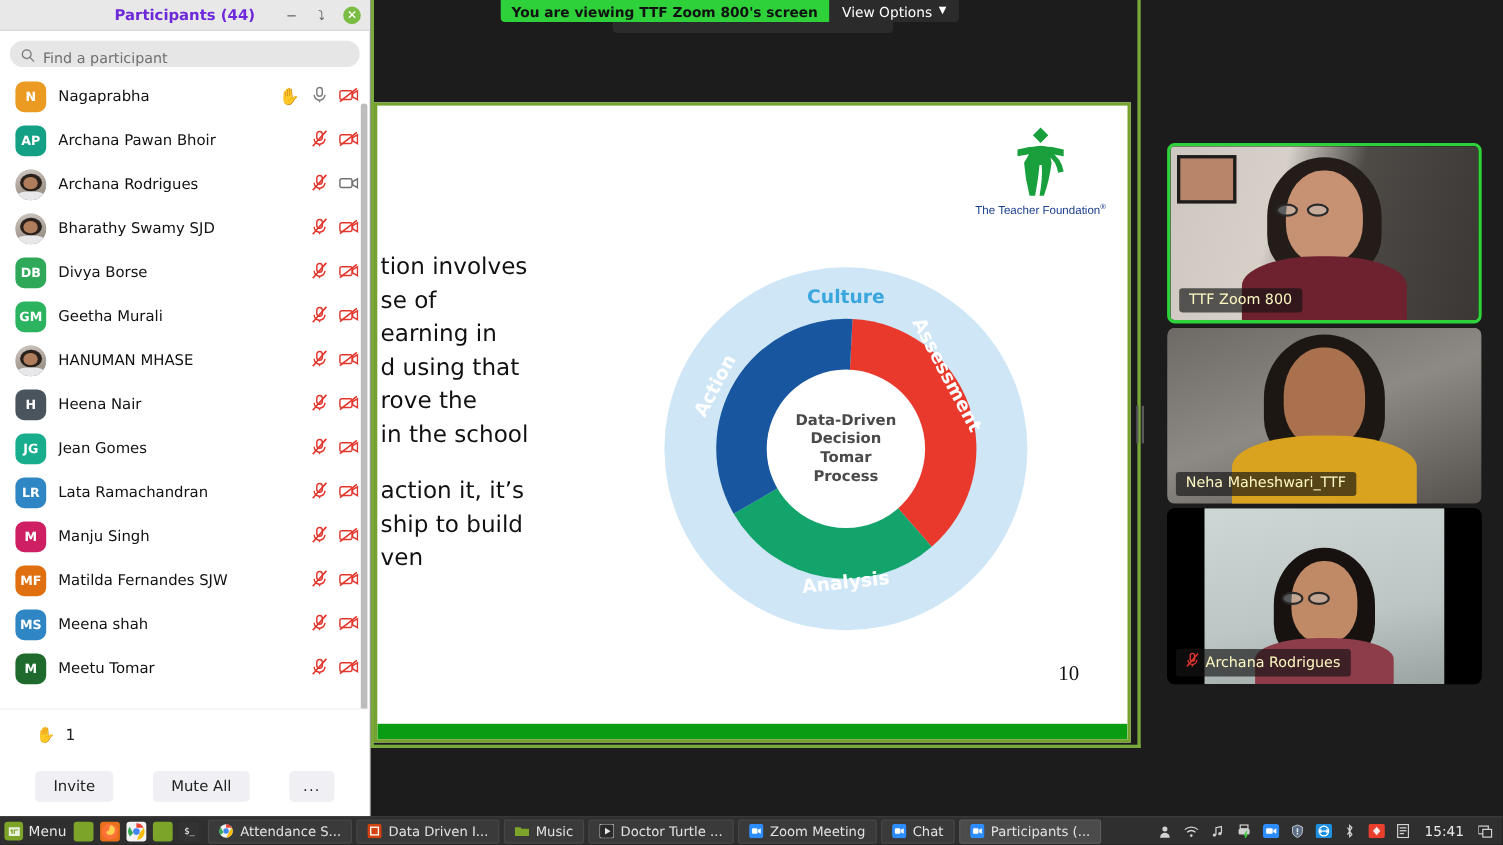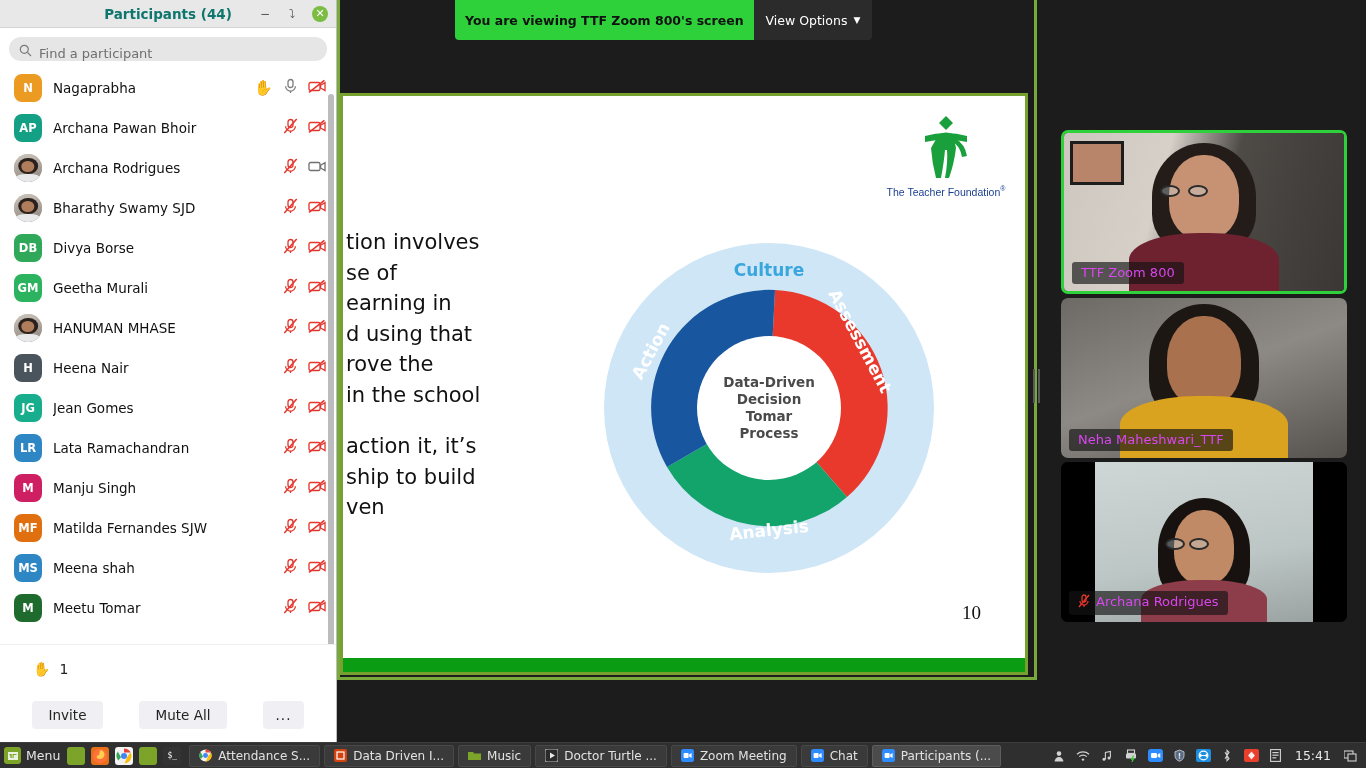--- a/index.html
+++ b/index.html
@@ -13,21 +13,21 @@
   #stage { position:absolute; left:0; top:0; width:1366px; height:742px; background:#1c1c1c; }
 
   
   .share-frame {
     position:absolute; left:337px; top:0px; width:700px; height:680px;
     border:3px solid #79a83b; border-top:none; background:#1c1c1c;
   }
 
   
   .share-banner {
-    position:absolute; left:455px; top:0; height:40px; display:flex; align-items:stretch;
+    position:absolute; left:455px; top:0; height:20px; display:flex; align-items:stretch;
     z-index:40; border-radius:0 0 4px 4px; overflow:hidden;
   }
   .share-banner .msg {
     background:#2ed13a; color:#111; font-size:12.5px; font-weight:600;
     display:flex; align-items:center; padding:0 10px; white-space:nowrap;
   }
   .share-banner .opts {
     background:#2b2b2b; color:#fff; font-size:12.5px;
     display:flex; align-items:center; gap:6px; padding:0 12px; white-space:nowrap;
   }
@@ -100,22 +100,22 @@
   .drag-handle i { display:block; width:2px; height:34px; background:#595959; }
 
   
   .vtile {
     position:absolute; left:1061px; width:286px; background:#000;
     border-radius:7px; overflow:hidden;
   }
   .vtile.active { border:3px solid #2ed13a; }
   .vtile .namebar {
     position:absolute; left:8px; bottom:7px; max-width:92%;
-    background:rgba(20,20,20,.66); color:#d946ef; font-size:13px;
-    padding:3px 9px 4px 9px; border-radius:3px; display:flex; gap:6px;
+    background:rgba(20,20,20,.66); color:#fef9c3; font-size:13px;
+    padding:3px 9px 4px 9px; border-radius:3px; display:flex; align-items:center; gap:6px;
     white-space:nowrap; overflow:hidden;
   }
   #tile0 { top:130px; height:164px; }
   #tile1 { top:298px; height:160px; }
   #tile2 { top:462px; height:160px; }
 
   
   .cam { position:absolute; inset:0; }
   .cam .wall { position:absolute; inset:0; }
   .cam .head {
@@ -142,21 +142,21 @@
     position:absolute; left:0; top:0; width:336px; height:742px;
     background:#fff; display:flex; flex-direction:column;
     box-shadow:0 0 0 1px #bdbdbd; z-index:50;
   }
   .pwin-title {
     height:28px; background:#e8e8e8; display:flex; align-items:center;
     position:relative; flex:none; border-bottom:1px solid #d4d4d4;
   }
   .pwin-title .t {
     position:absolute; left:0; right:0; text-align:center;
-    font-size:13.5px; font-weight:bold; color:#0f766e;
+    font-size:13.5px; font-weight:bold; color:#6d28d9;
   }
   .pwin-title .btns {
     position:absolute; right:8px; display:flex; align-items:center; gap:13px; z-index:2;
   }
   .wbtn { width:14px; height:14px; display:flex; align-items:center; justify-content:center;
           font-size:12px; color:#555; }
   .wbtn.close {
     width:16px; height:16px; border-radius:50%; background:#7bbd42; color:#fff; font-size:11px;
   }
 

